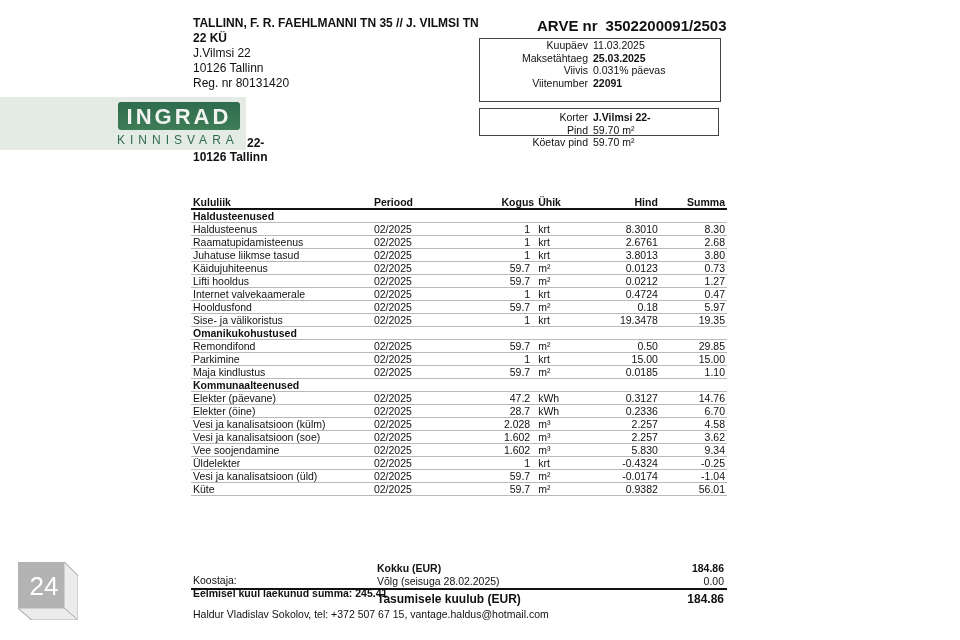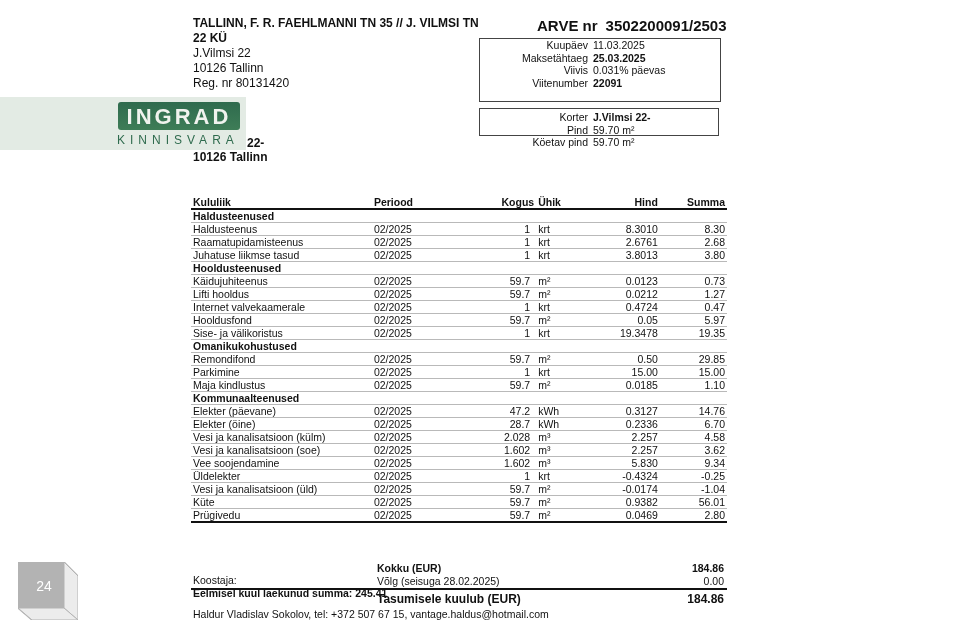--- a/index.html
+++ b/index.html
@@ -42,21 +42,21 @@
   .tot-row .lbl { margin-left: 186px; flex: 1; }
   .tot-row .val { width: 90px; text-align: right; padding-right: 3px; }
   .tot-row.b { font-weight: bold; }
   .tot-line { height: 0; border-top: 2px solid #111; margin: 1px 0 2px 0; }
   .tot-row.big { font-weight: bold; font-size: 12px; height: 14px; line-height: 14px; }
   .footer { left: 193px; top: 574px; font-size: 10.5px; line-height: 12.5px; }
   .footer .b { font-weight: bold; }
   .footer .contact { margin-top: 9px; }
   
   .page-badge { left: 18px; top: 562px; width: 60px; height: 58px; }
-  .page-num { left: 22px; top: 566px; width: 44px; height: 40px; color: #fff; font-size: 14px; text-align: center; line-height: 40px; }
+  .page-num { left: 22px; top: 566px; width: 44px; height: 40px; color: #fff; font-size: 26px; text-align: center; line-height: 40px; }
 </style>
 </head>
 <body>
 
 <div class="abs issuer">
   <div class="name">TALLINN, F. R. FAEHLMANNI TN 35 // J. VILMSI TN 22 KÜ</div>
   <div class="line">J.Vilmsi 22</div>
   <div class="line">10126 Tallinn</div>
   <div class="line">Reg. nr 80131420</div>
 </div>
@@ -141,23 +141,20 @@
       </tr>
       <tr>
         <td>Juhatuse liikmse tasud</td>
         <td>02/2025</td>
         <td class="r" style="padding-right: 6px;">1</td>
         <td>krt</td>
         <td class="r">3.8013</td>
         <td class="r">3.80</td>
       </tr>
       <tr>
-        <td colspan="6" class="cat">Hooldusteenused</td>
-      </tr>
-      <tr>
         <td>Käidujuhiteenus</td>
         <td>02/2025</td>
         <td class="r" style="padding-right: 6px;">59.7</td>
         <td>m²</td>
         <td class="r">0.0123</td>
         <td class="r">0.73</td>
       </tr>
       <tr>
         <td>Lifti hooldus</td>
         <td>02/2025</td>
@@ -172,21 +169,21 @@
         <td class="r" style="padding-right: 6px;">1</td>
         <td>krt</td>
         <td class="r">0.4724</td>
         <td class="r">0.47</td>
       </tr>
       <tr>
         <td>Hooldusfond</td>
         <td>02/2025</td>
         <td class="r" style="padding-right: 6px;">59.7</td>
         <td>m²</td>
-        <td class="r">0.05</td>
+        <td class="r">0.18</td>
         <td class="r">5.97</td>
       </tr>
       <tr>
         <td>Sise- ja välikoristus</td>
         <td>02/2025</td>
         <td class="r" style="padding-right: 6px;">1</td>
         <td>krt</td>
         <td class="r">19.3478</td>
         <td class="r">19.35</td>
       </tr>
@@ -276,28 +273,20 @@
         <td class="r">-0.0174</td>
         <td class="r">-1.04</td>
       </tr>
       <tr>
         <td>Küte</td>
         <td>02/2025</td>
         <td class="r" style="padding-right: 6px;">59.7</td>
         <td>m²</td>
         <td class="r">0.9382</td>
         <td class="r">56.01</td>
-      </tr>
-      <tr class="last">
-        <td>Prügivedu</td>
-        <td>02/2025</td>
-        <td class="r" style="padding-right: 6px;">59.7</td>
-        <td>m²</td>
-        <td class="r">0.0469</td>
-        <td class="r">2.80</td>
       </tr>
     </tbody>
 </table>
 
 <div class="abs totals">
   <div class="tot-row b">
     <span class="lbl">Kokku (EUR)</span>
     <span class="val">184.86</span>
   </div>
   <div class="tot-row">

